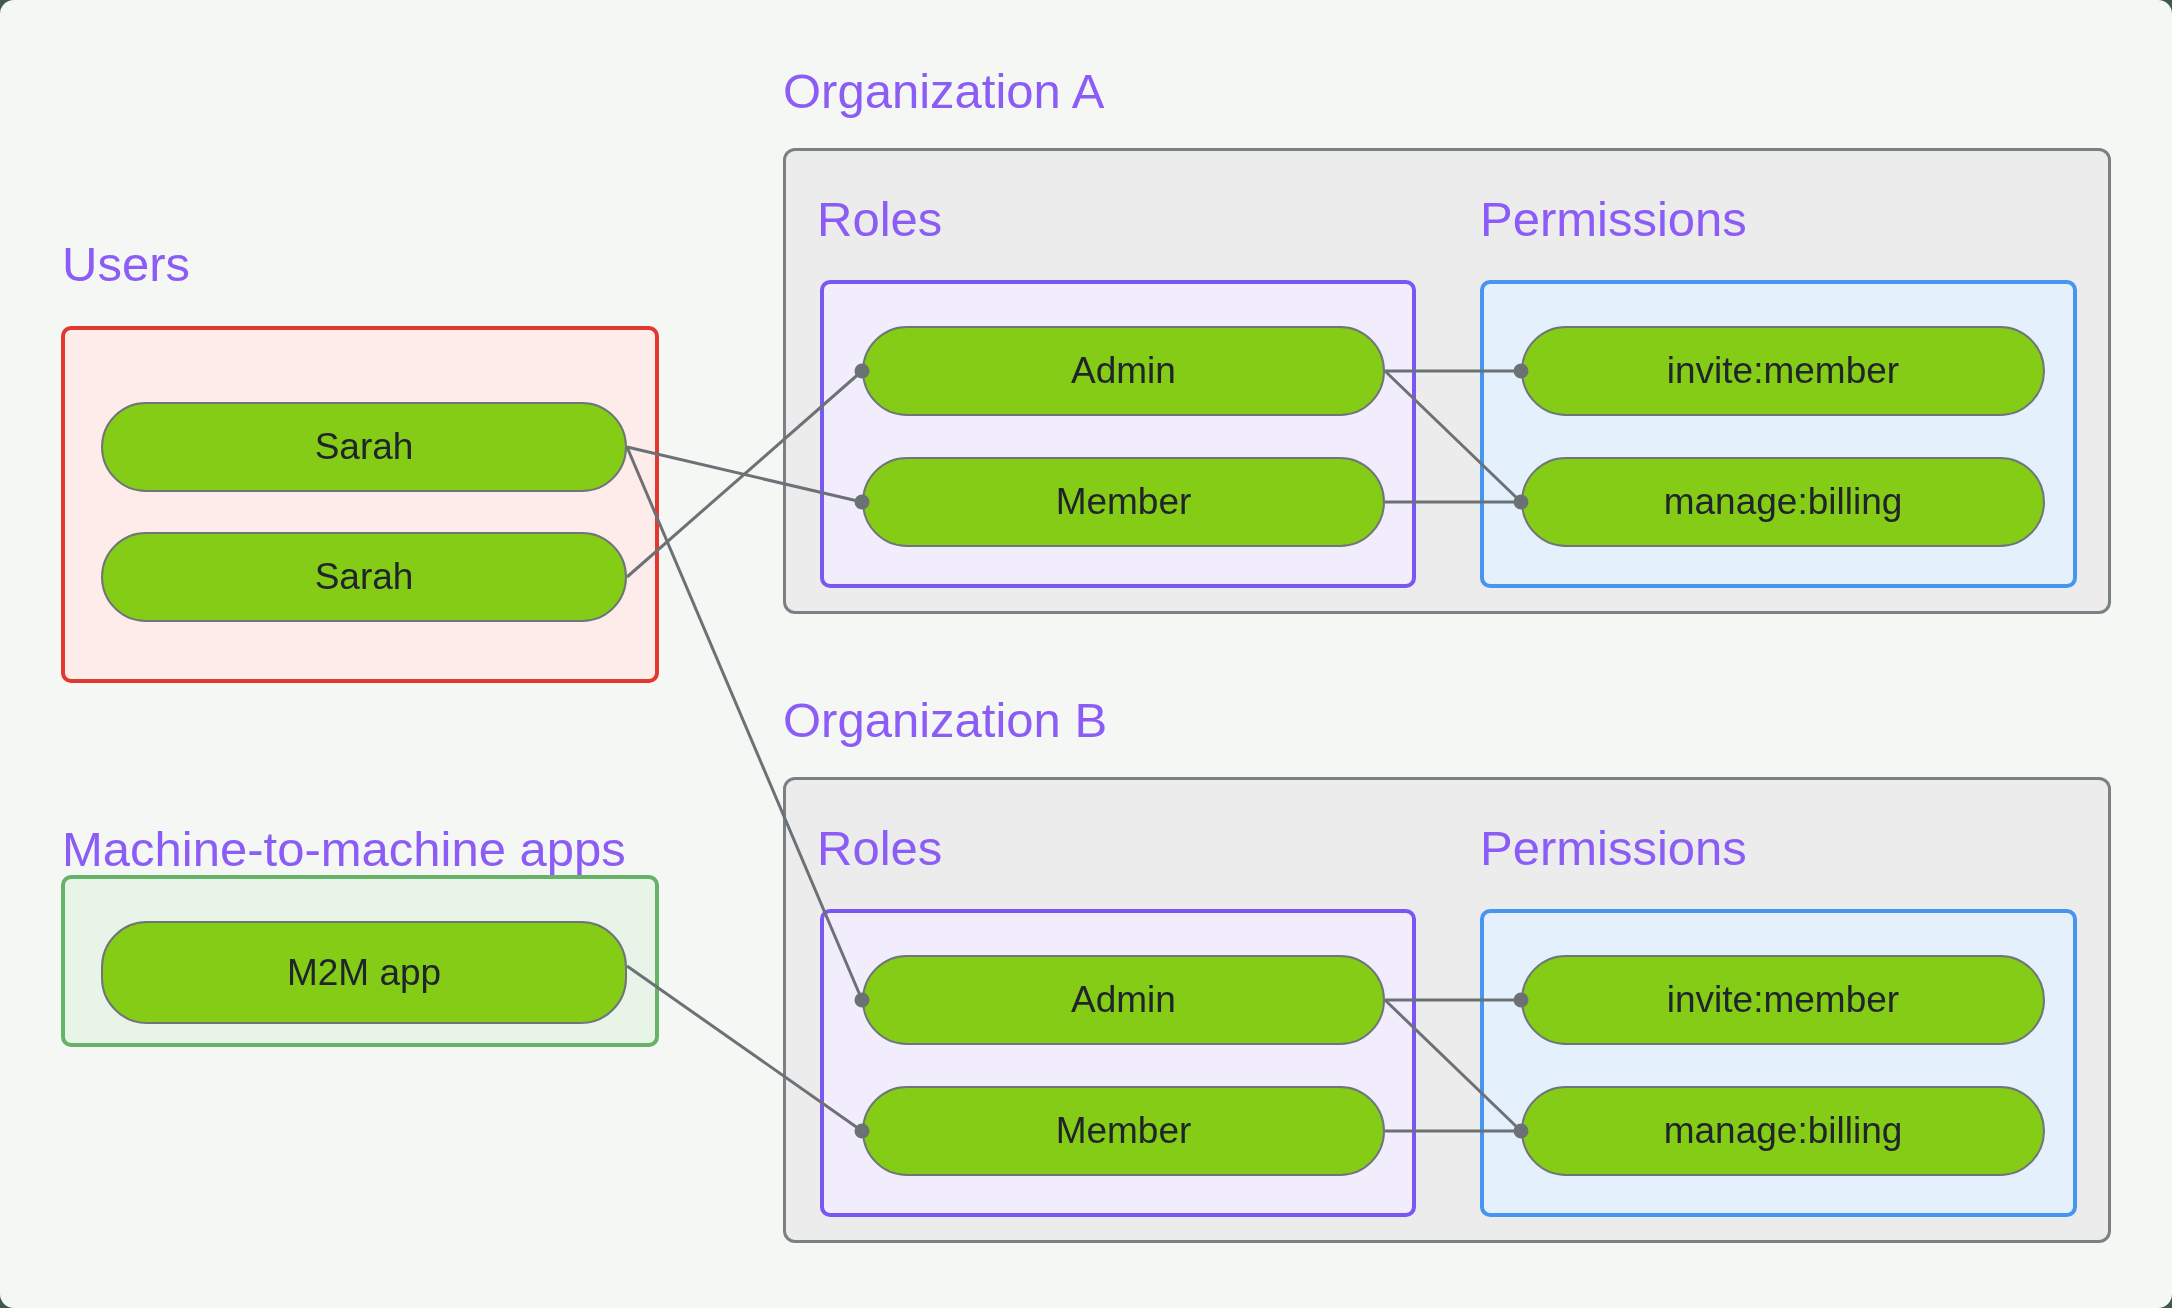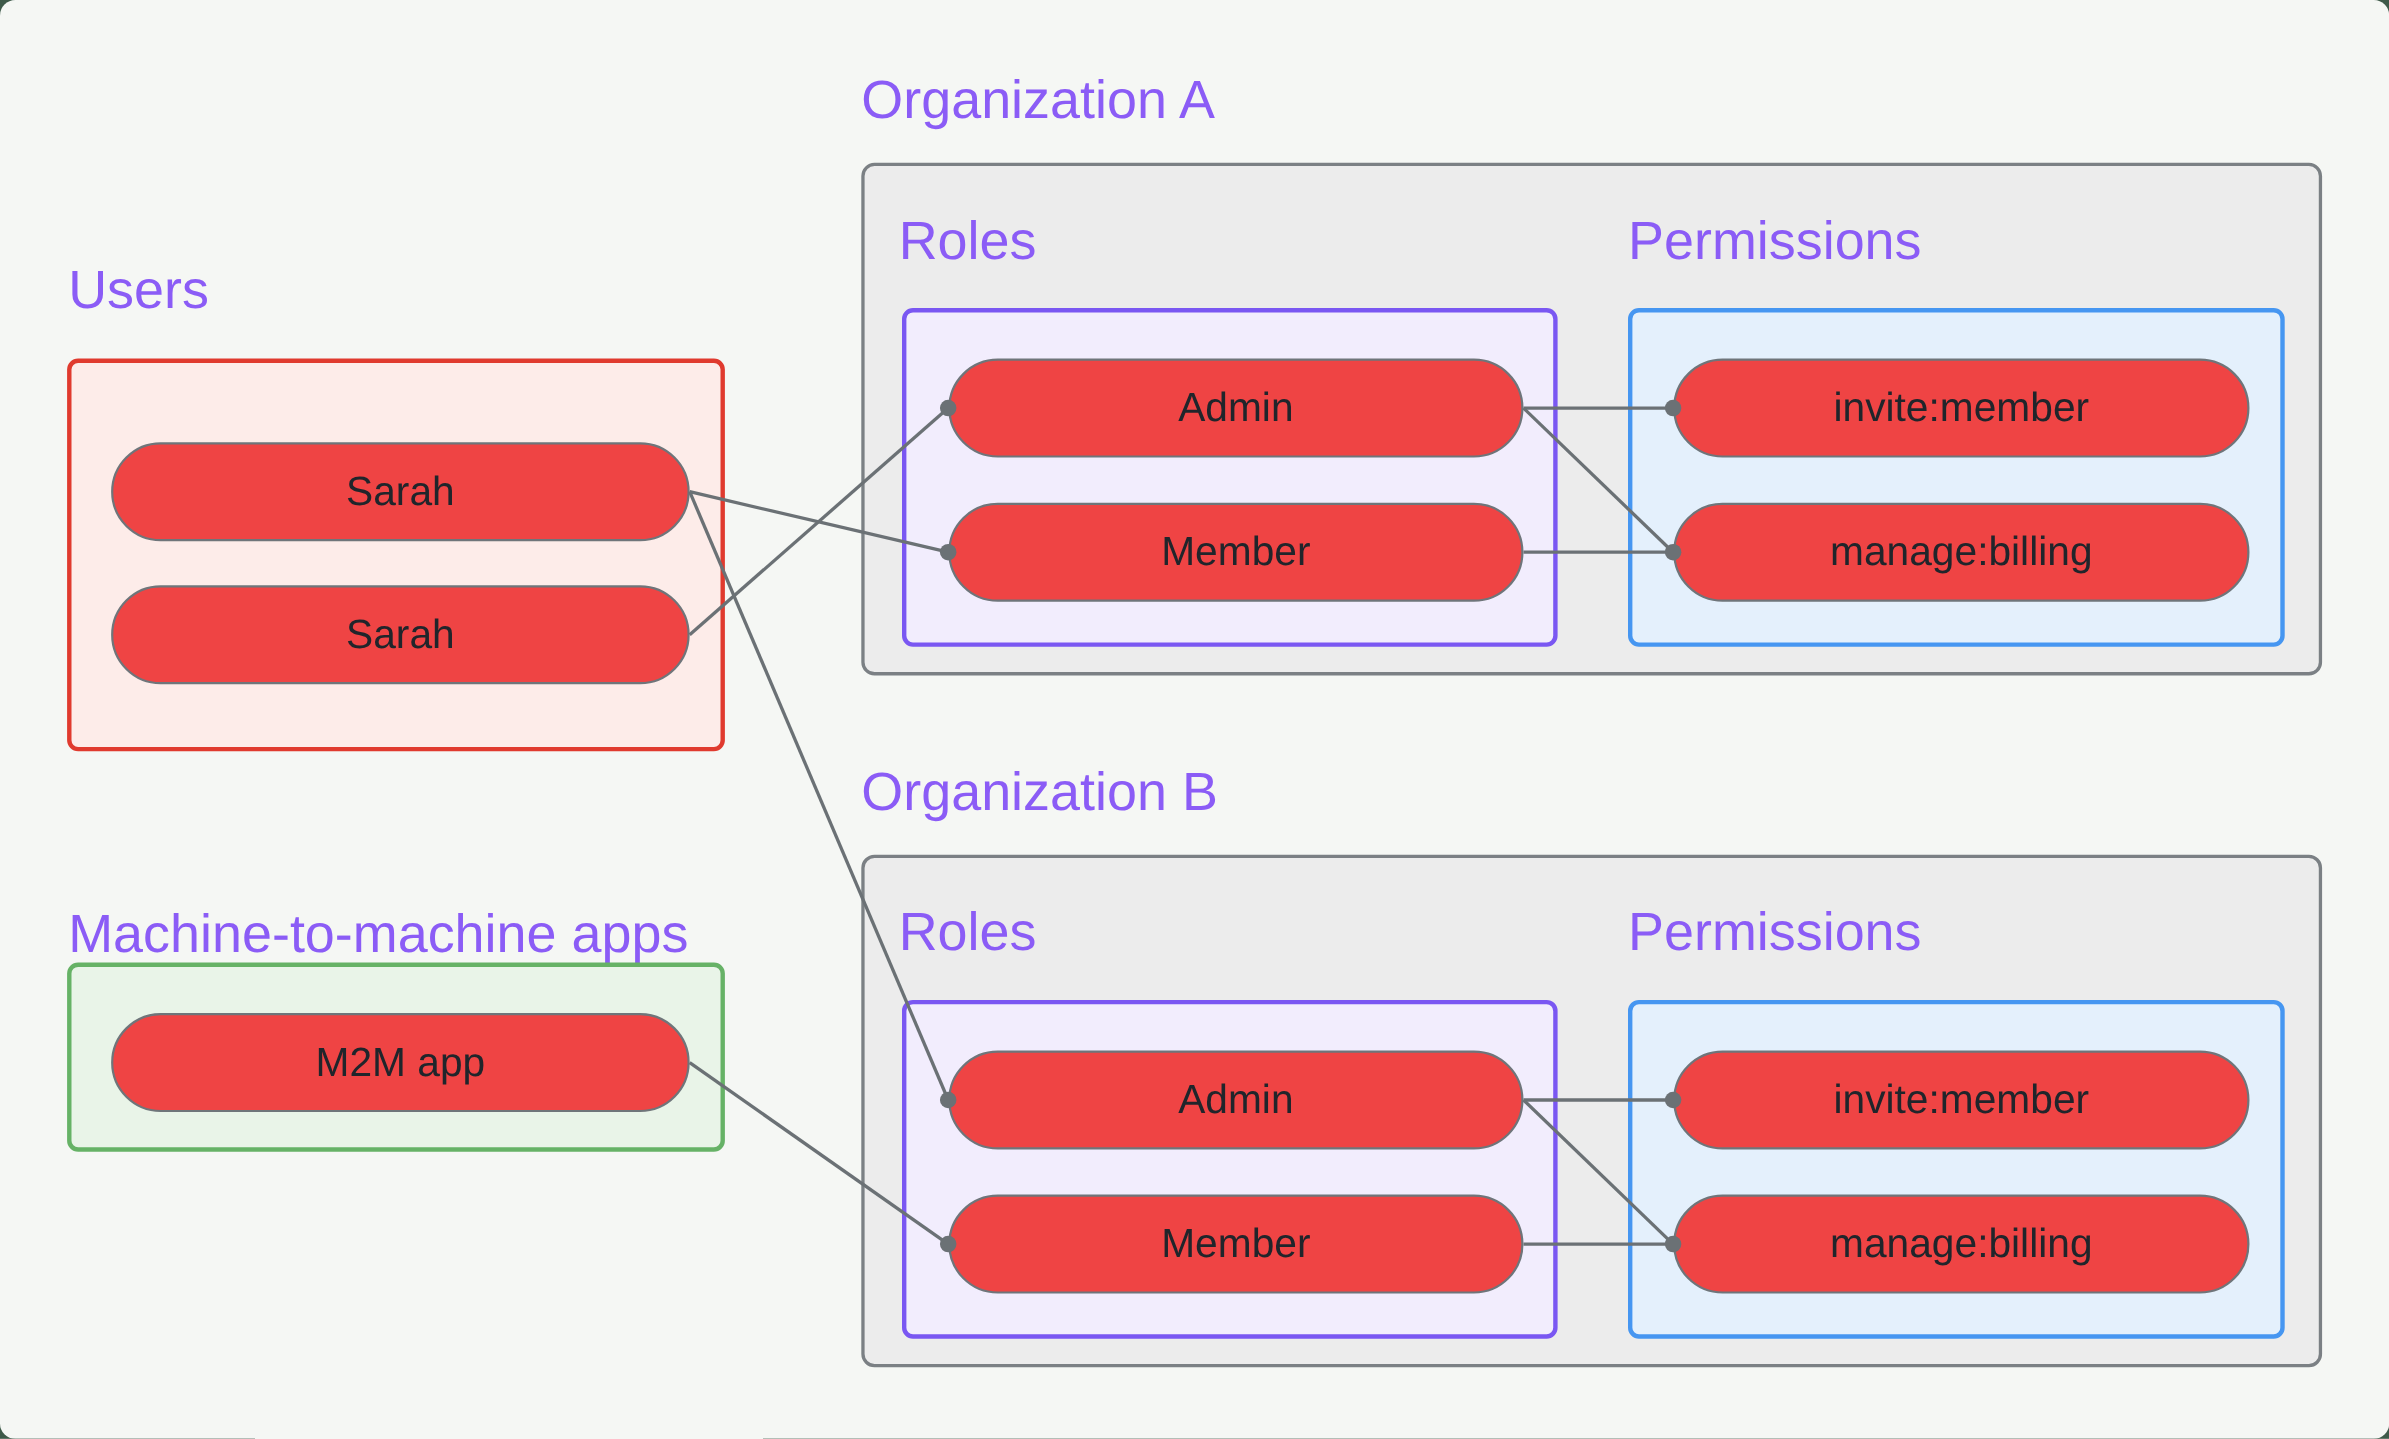--- a/index.html
+++ b/index.html
@@ -25,21 +25,21 @@
   }
   .group-box { position: absolute; border-radius: 10px; box-sizing: border-box; text-decoration: underline; }
   .users-box   { border: 4px solid #e03a2e; background: #fdece9; }
   .m2m-box     { border: 4px solid #66b266; background: #e9f4e8; }
   .org-box     { border: 3.5px solid #7b8084; background: #ececec; border-radius: 12px; }
   .roles-box   { border: 4px solid #7a57f2; background: #f2edfd; }
   .perms-box   { border: 4px solid #4696f1; background: #e4f0fc; }
   .pill {
     position: absolute;
     box-sizing: border-box;
-    background: #ef4444;
+    background: #84cc16;
     border: 2.5px solid #6f757a;
     border-radius: 46px;
     display: flex; align-items: center; justify-content: center;
     font-size: 37px; font-weight: 500; color: #20252b;
     white-space: nowrap;
   }
   #wires {
     position: absolute; inset: 0;
     width: 2172px; height: 1308px;
     pointer-events: none;
@@ -53,21 +53,21 @@
   <div class="card" id="card">
 
     <div class="label" style="left:62px; top:244px;">Users</div>
     <div class="group-box users-box" style="left:61px; top:326px; width:598px; height:357px;padding-left:33px;">
       <div class="pill" style="left:36px; top:72px; width:526px; height:90px;">Sarah</div>
       <div class="pill" style="left:36px; top:202px; width:526px; height:90px;">Sarah</div>
     </div>
 
     <div class="label" style="left:62px; top:796px;margin-top:33px;">Machine-to-machine apps</div>
     <div class="group-box m2m-box" style="left:61px; top:875px; width:598px; height:172px;">
-      <div class="pill" style="left:36px; top:42px; width:526px; height:90px;">M2M app</div>
+      <div class="pill" style="left:36px; top:42px; width:526px; height:103px;">M2M app</div>
     </div>
 
     <div class="label" style="left:783px; top:71px;">Organization A</div>
     <div class="group-box org-box" style="left:783px; top:148px; width:1328px; height:466px;">
       <div class="label" style="left:31px; top:48px;">Roles</div>
       <div class="group-box roles-box" style="left:34px; top:129px; width:596px; height:308px;">
         <div class="pill" style="left:38px; top:42px; width:523px; height:90px;">Admin</div>
         <div class="pill" style="left:38px; top:173px; width:523px; height:90px;">Member</div>
       </div>
       <div class="label" style="left:694px; top:48px;">Permissions</div>

